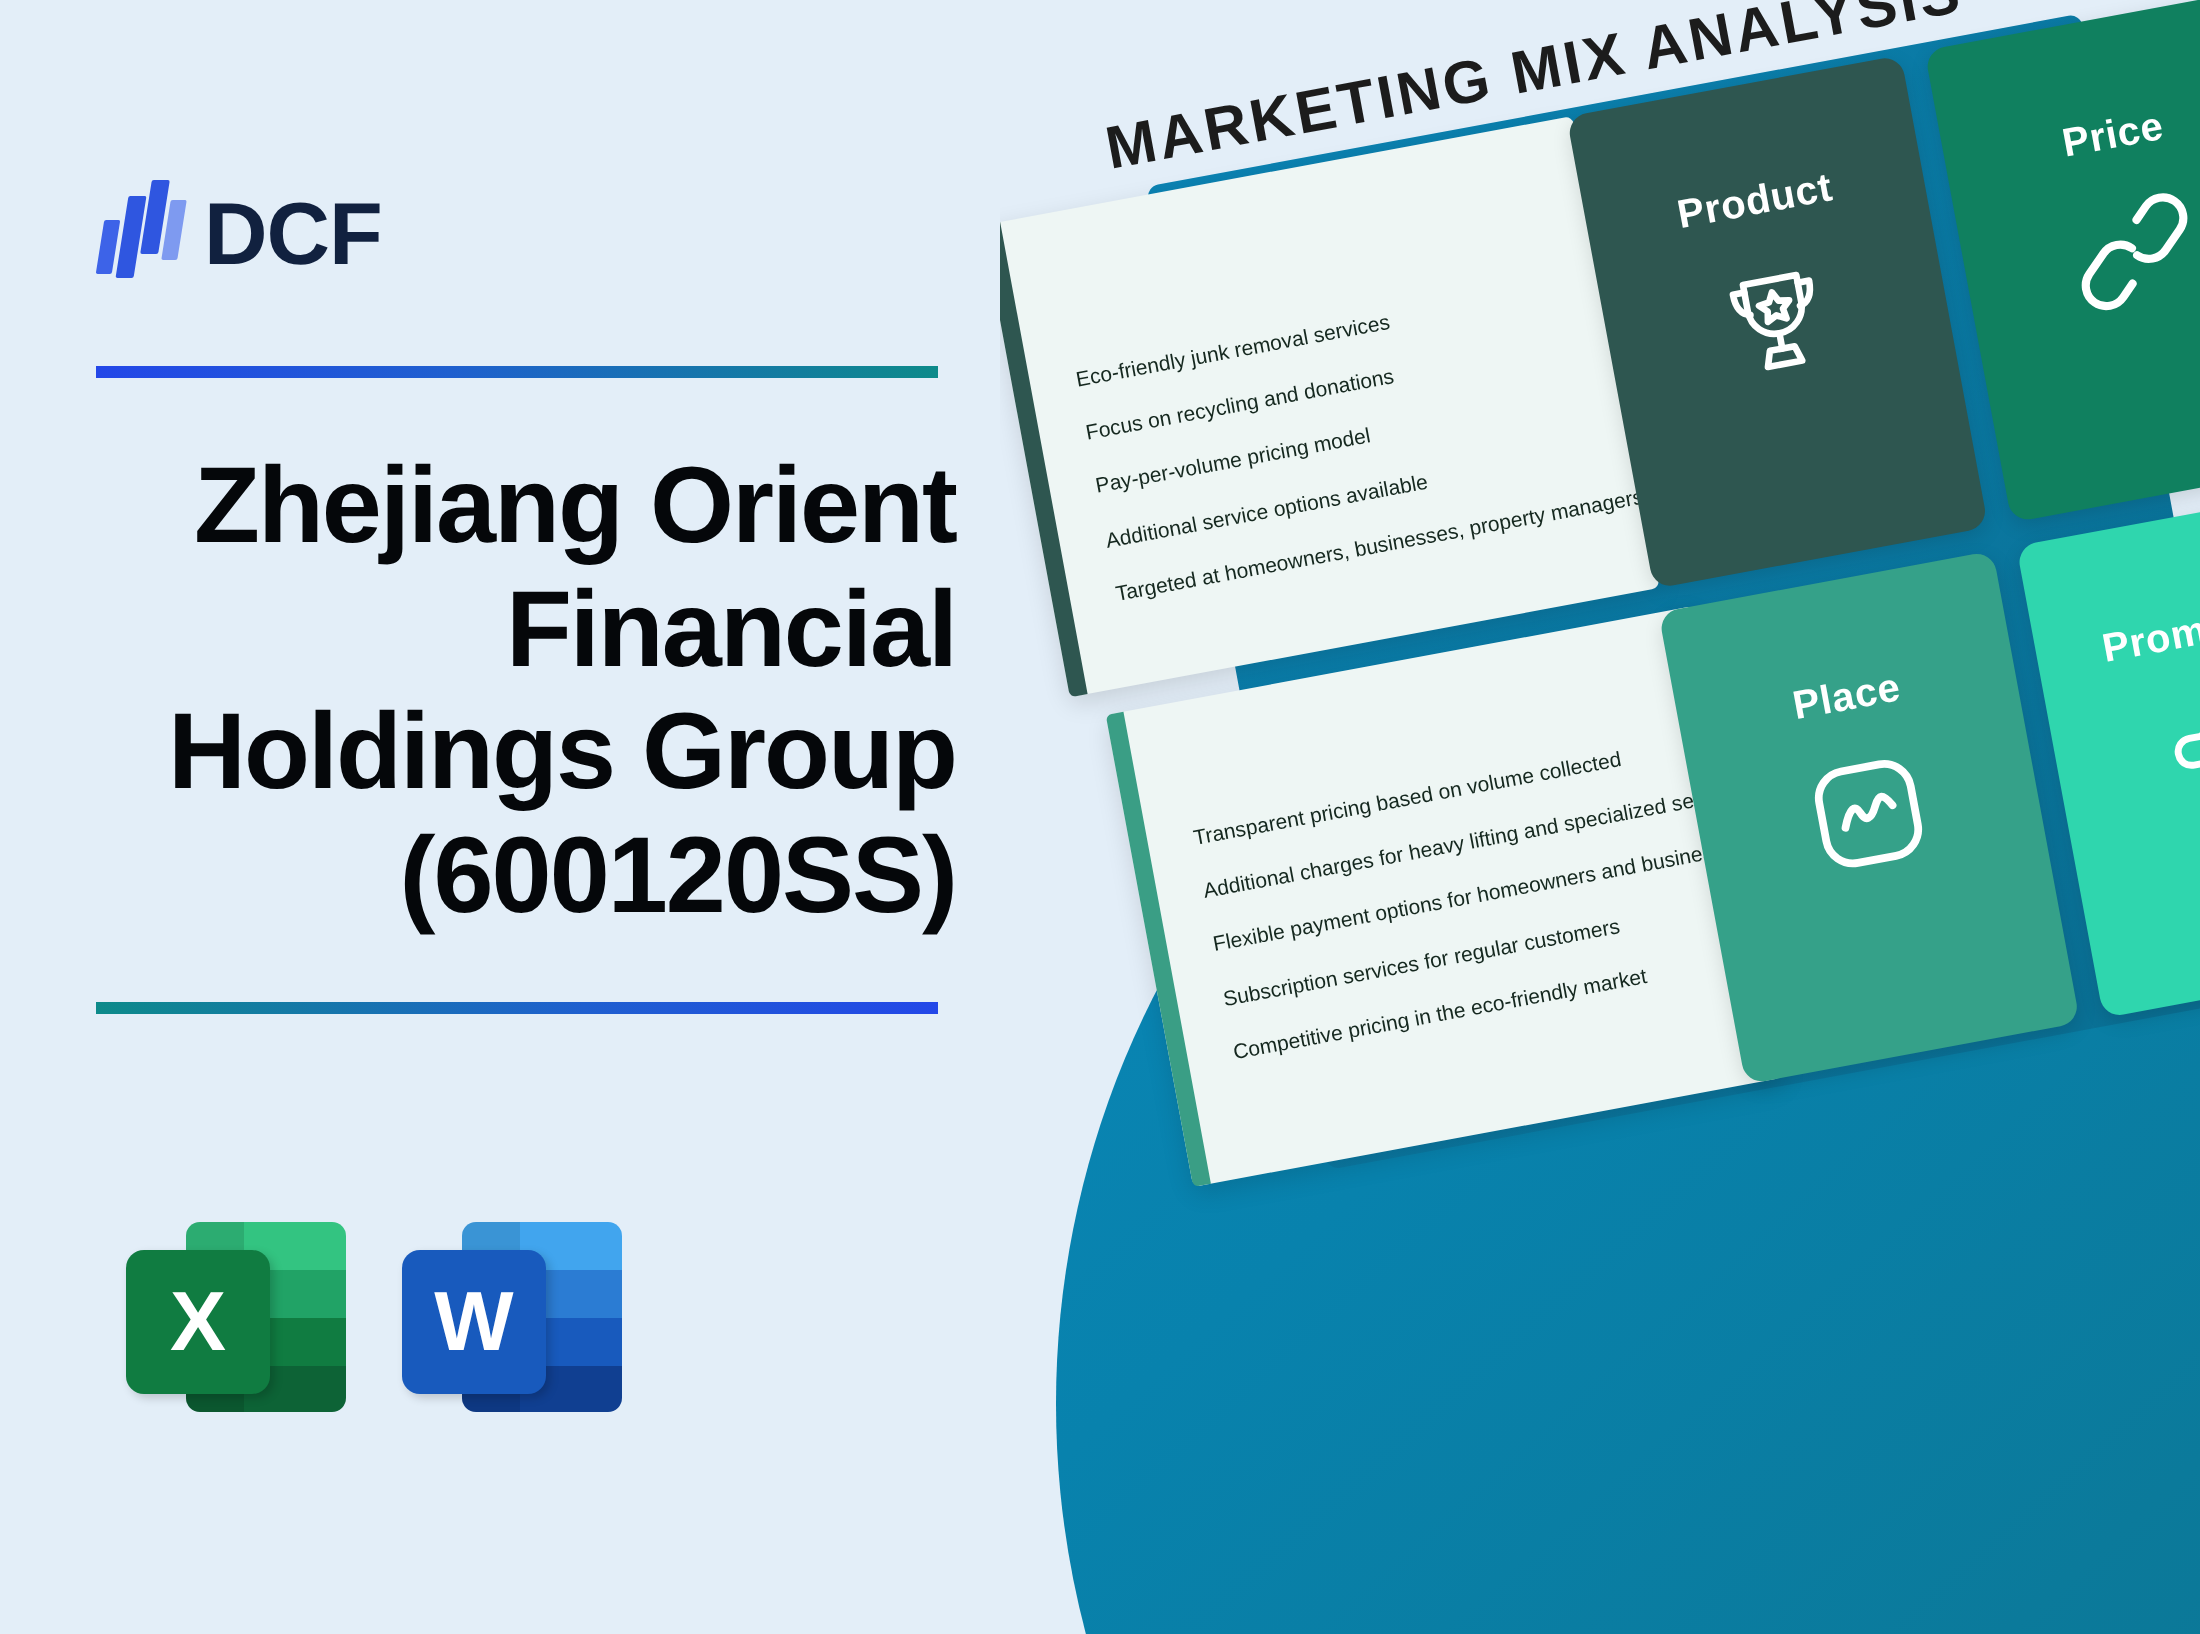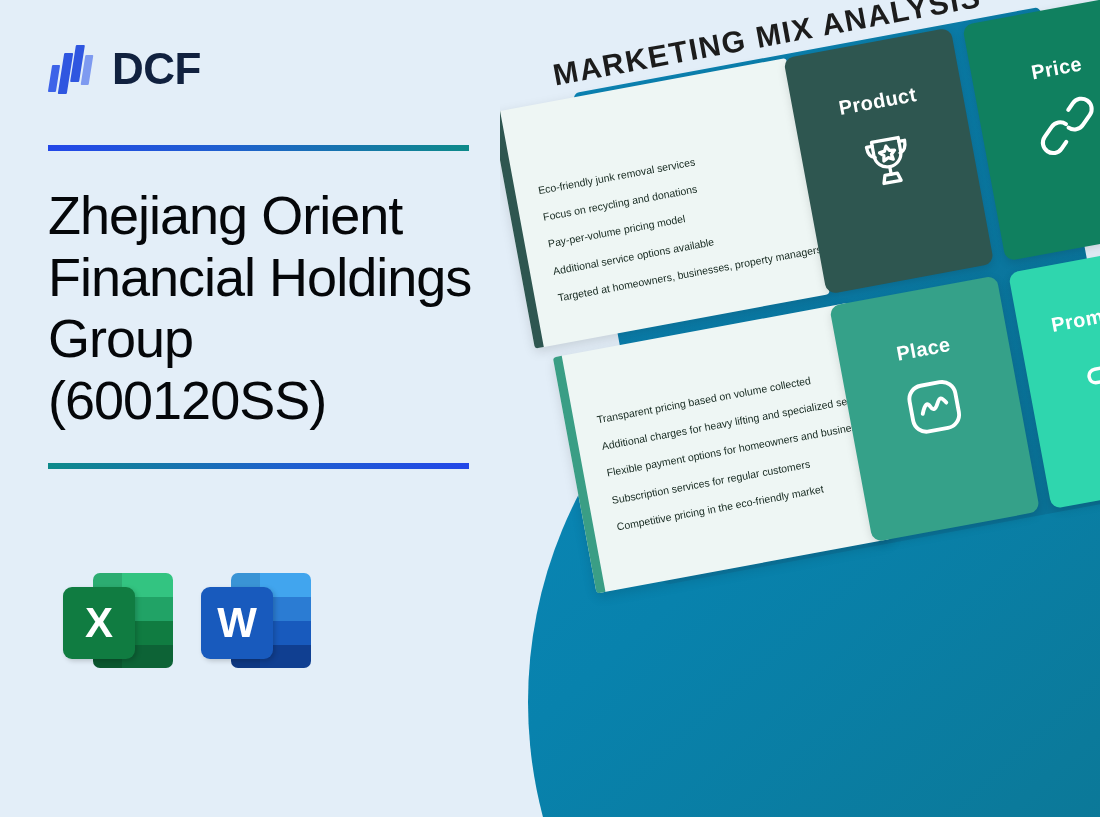--- a/index.html
+++ b/index.html
@@ -30,23 +30,24 @@
   .left-col {
     position: absolute;
     left: 48px;
     top: 36px;
     width: 470px;
     z-index: 40;
   }
 
   .logo-row {
     display: flex;
-    align-items: center;
+    align-items: flex-end;
     height: 66px;
-    gap: 18px;
+    gap: 8px;
+    margin-top: 38px;
   }
 
   .logo-mark {
     width: 46px;
     height: 52px;
     position: relative;
     flex: none;
   }
   .logo-mark i {
     position: absolute;
@@ -77,23 +78,24 @@
                     margin-top: 0; }
 
   .title-block {
     margin-top: 34px;
     margin-bottom: 32px;
     width: 430px;
   }
   .company-title {
     font-size: 54px;
     line-height: 1.14;
-    font-weight: 400;
+    font-weight: 700;
     color: #05070a;
     letter-spacing: -1px;
+    text-align: right;
   }
 
   .doc-icons {
     display: flex;
     gap: 28px;
     margin-top: 96px;
     margin-left: 15px;
   }
 
   

